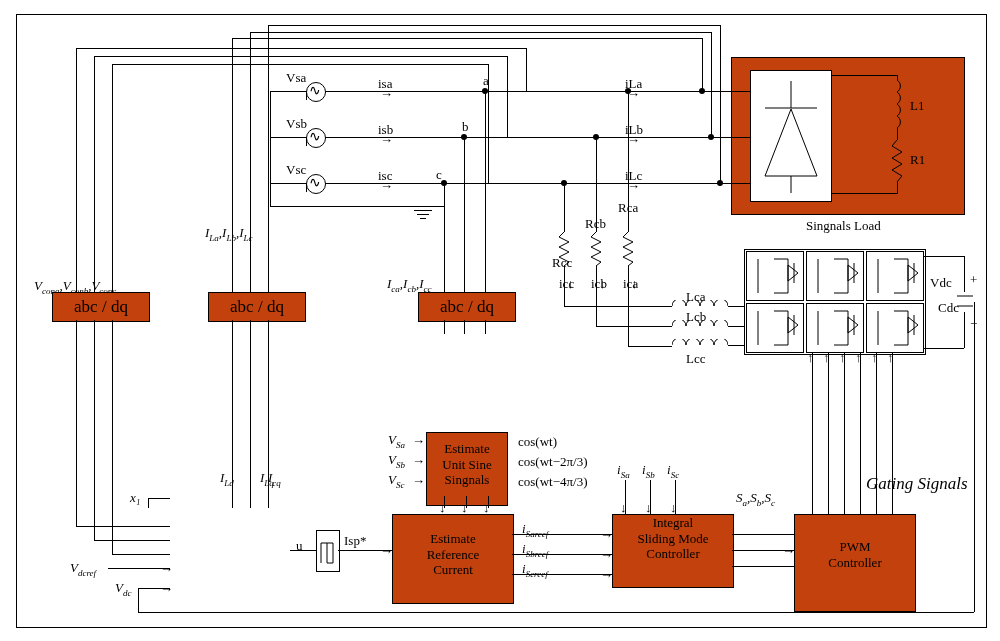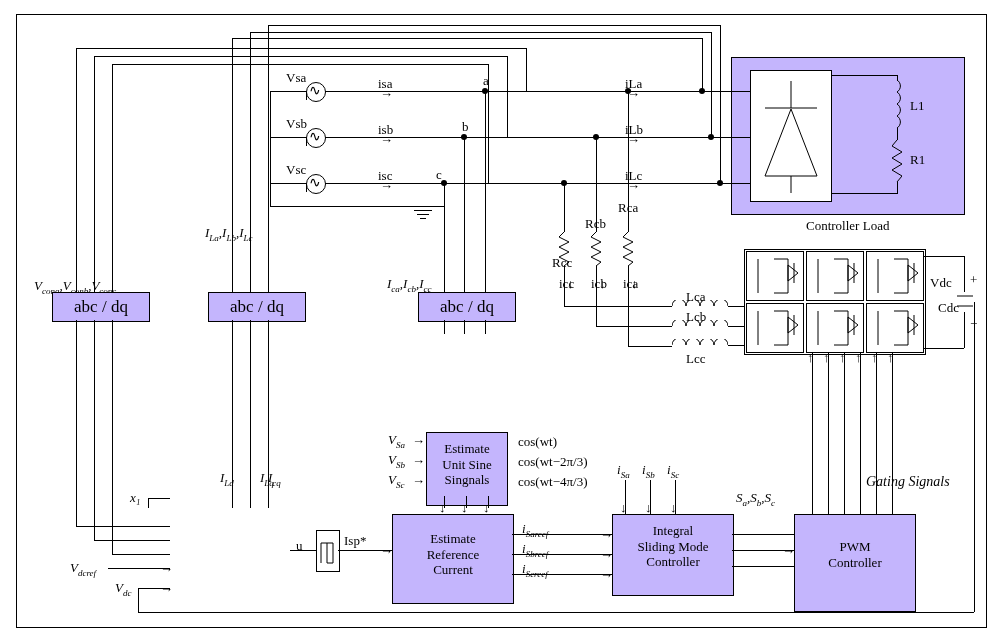--- a/index.html
+++ b/index.html
@@ -1,18 +1,18 @@
 <!DOCTYPE html>
 <html><head>
 <meta charset="utf-8">
 <style>
   body{margin:0;font-family:"Times New Roman",serif;font-size:13px;color:#000;background:#fff;}
   .page{position:relative;width:1000px;height:641px;margin:0 auto;}
   .frame{position:absolute;left:16px;top:14px;width:969px;height:612px;border:1px solid #000;}
-  .box{position:absolute;border:1px solid #000;background:#c4b5fd;text-align:center;line-height:1.2;}
+  .box{position:absolute;border:1px solid #000;background:#c2410c;text-align:center;line-height:1.2;}
   .lbl{position:absolute;white-space:nowrap;}
   .it{font-style:italic;}
   .arrowR::after{content:"\2192";font-size:13px;}
   .arrowD::after{content:"\2193";font-size:13px;}
   .arrowU::after{content:"\2191";font-size:13px;}
   sub{font-size:9px;}
   .node{position:absolute;width:6px;height:6px;border-radius:50%;background:#000;}
   .hl{position:absolute;height:1px;background:#000;}
   .vl{position:absolute;width:1px;background:#000;}
 
@@ -129,21 +129,21 @@
    <svg width="10" height="42">
         <polyline points="5,0 0,6 10,12 0,18 10,24 0,30 10,36 5,42" fill="none" stroke="#000"></polyline>
       </svg>
  </div>
  <div class="lbl" style="left:910px;top:152px;">R1</div>
  <div class="hl" style="left:831px;top:75px;width:66px;"></div>
  <div class="vl" style="left:897px;top:75px;height:6px;"></div>
  <div class="vl" style="left:897px;top:128px;height:12px;"></div>
  <div class="hl" style="left:831px;top:193px;width:66px;"></div>
  <div class="vl" style="left:897px;top:182px;height:12px;"></div>
- <div class="lbl" style="left:806px;top:218px;">Controller  Load</div>
+ <div class="lbl" style="left:806px;top:218px;">Singnals  Load</div>
 
  <div class="hl" style="left:731px;top:91px;width:19px;"></div>
  <div class="hl" style="left:731px;top:137px;width:19px;"></div>
  <div class="hl" style="left:731px;top:183px;width:19px;"></div>
 
  <div class="resV" style="left:559px;top:232px;">
    <svg width="10" height="34">
         <polyline points="5,0 0,5 10,10 0,15 10,20 0,25 10,30 5,34" fill="none" stroke="#000"></polyline>
       </svg>
  </div>
@@ -364,31 +364,31 @@
  <div class="lbl it" style="left:617px;top:462px;">i<sub>Sa</sub></div>
  <div class="lbl it" style="left:642px;top:462px;">i<sub>Sb</sub></div>
  <div class="lbl it" style="left:667px;top:462px;">i<sub>Sc</sub></div>
  <div class="vl" style="left:625px;top:480px;height:34px;"></div>
  <div class="vl" style="left:650px;top:480px;height:34px;"></div>
  <div class="vl" style="left:675px;top:480px;height:34px;"></div>
  <div class="lbl arrowD" style="left:620px;top:500px;"></div>
  <div class="lbl arrowD" style="left:645px;top:500px;"></div>
  <div class="lbl arrowD" style="left:670px;top:500px;"></div>
 
- <div class="box" style="left:612px;top:514px;width:120px;height:72px;padding-top:8px;">Integral<br>Sliding Mode<br>Controller</div>
+ <div class="box" style="left:612px;top:514px;width:120px;height:72px;padding-top:0;">Integral<br>Sliding Mode<br>Controller</div>
 
  <div class="lbl it" style="left:736px;top:490px;">S<sub>a</sub>,S<sub>b</sub>,S<sub>c</sub></div>
  <div class="hl" style="left:732px;top:534px;width:62px;"></div>
  <div class="hl" style="left:732px;top:550px;width:62px;"></div>
  <div class="hl" style="left:732px;top:566px;width:62px;"></div>
  <div class="lbl arrowR" style="left:782px;top:542px;"></div>
 
  <div class="box" style="left:794px;top:514px;width:120px;height:72px;padding-top:24px;">PWM<br>Controller</div>
 
- <div class="lbl it" style="left:866px;top:474px;font-size:14px;">Gating Signals</div>
+ <div class="lbl it" style="left:866px;top:474px;font-size:17px;">Gating Signals</div>
 
  <div class="vl" style="left:812px;top:353px;height:161px;"></div>
  <div class="vl" style="left:828px;top:353px;height:161px;"></div>
  <div class="vl" style="left:844px;top:353px;height:161px;"></div>
  <div class="vl" style="left:860px;top:353px;height:161px;"></div>
  <div class="vl" style="left:876px;top:353px;height:161px;"></div>
  <div class="vl" style="left:892px;top:353px;height:161px;"></div>
  <div class="lbl arrowU" style="left:807px;top:350px;"></div>
  <div class="lbl arrowU" style="left:823px;top:350px;"></div>
  <div class="lbl arrowU" style="left:839px;top:350px;"></div>

